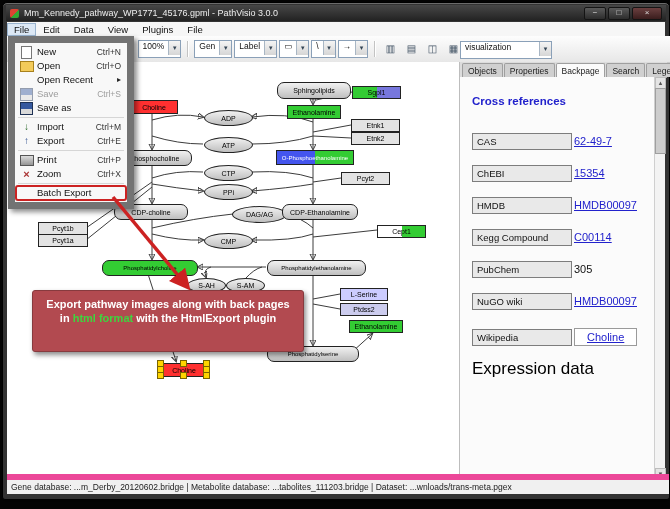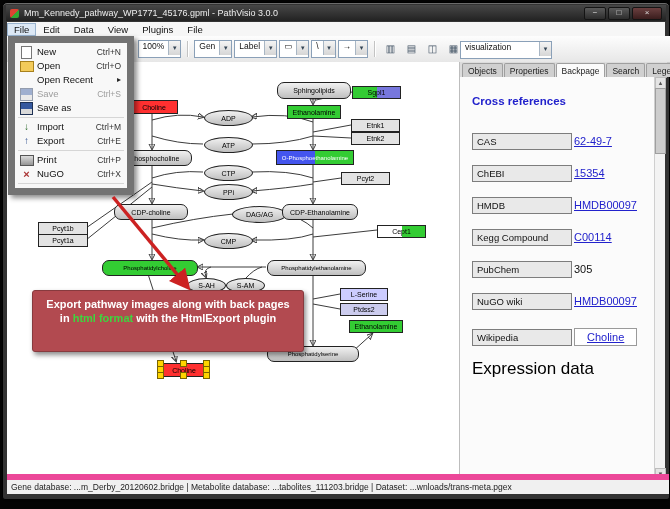--- a/index.html
+++ b/index.html
@@ -357,24 +357,28 @@
           <span class="fm-icon">
             <span class="print-icon"></span>
           </span>
           <span class="fm-label">Print</span>
           <span class="fm-shortcut">Ctrl+P</span>
         </div>
         <div class="fm-item">
           <span class="fm-icon">
             <span class="exit-icon"></span>
           </span>
-          <span class="fm-label">NuGO</span>
+          <span class="fm-label">Zoom</span>
           <span class="fm-shortcut">Ctrl+X</span>
         </div>
         <div class="fm-sep"></div>
+        <div class="fm-item hl">
+          <span class="fm-label">Batch Export</span>
+          <span class="fm-shortcut"></span>
+        </div>
       </div>
   </div>
 
   <svg class="arrow" width="670" height="509">
     <defs>
       <marker id="redarw" markerWidth="6" markerHeight="6" refX="4" refY="3" orient="auto">
         <path d="M0,0 L6,3 L0,6 Z" fill="#cc2222"></path>
       </marker>
     </defs>
     <line x1="113" y1="197" x2="186" y2="285" marker-end="url(#redarw)"></line>

